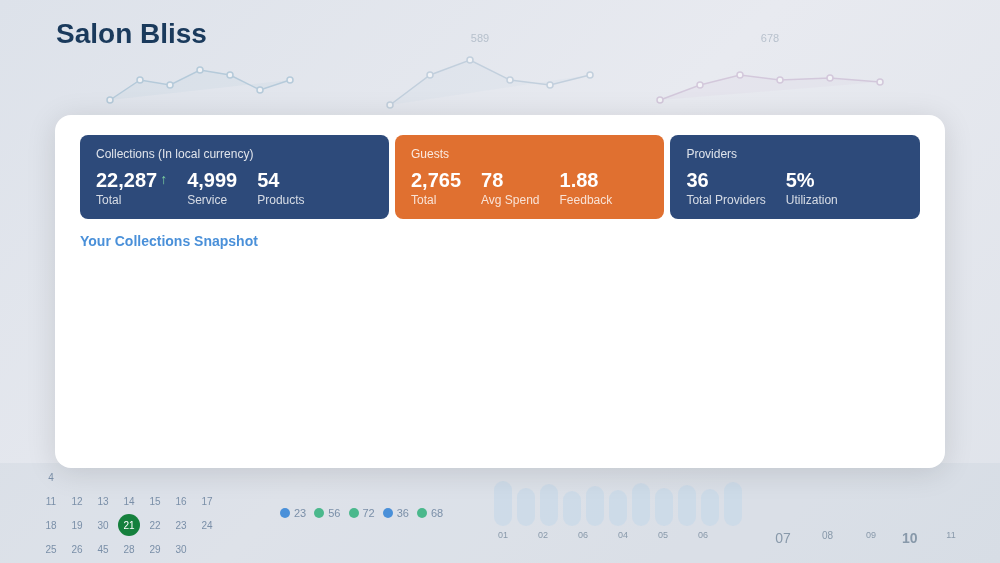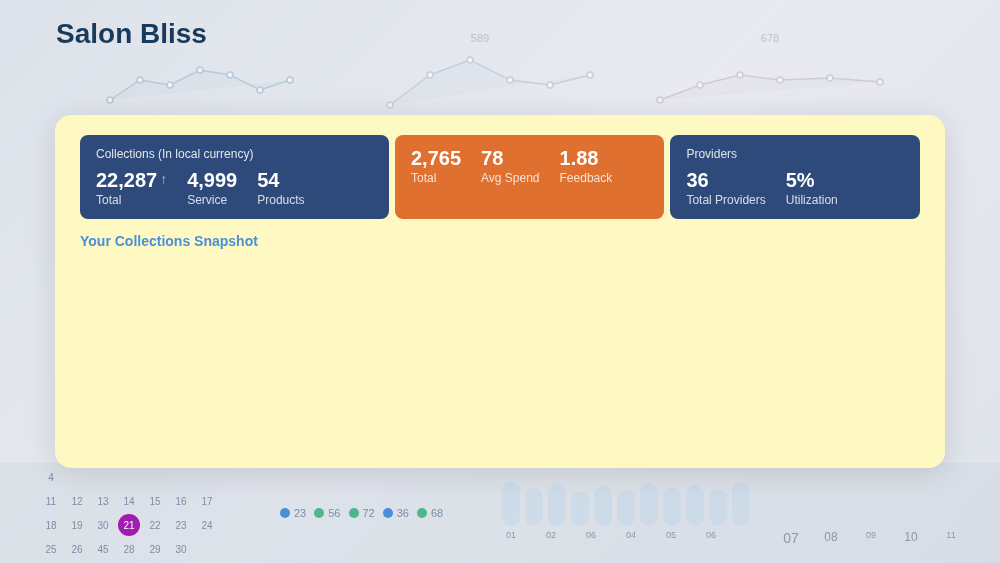--- a/index.html
+++ b/index.html
@@ -43,21 +43,21 @@
       z-index: 10;
     }
 
     
     .main-card {
       position: absolute;
       top: 115px;
       left: 55px;
       right: 55px;
       bottom: 95px;
-      background: #fef9c3;
+      background: #ffffff;
       border-radius: 16px;
       box-shadow: 0 4px 30px rgba(0,0,0,0.12);
       z-index: 5;
       padding: 20px 25px;
       display: flex;
       flex-direction: column;
       gap: 14px;
     }
 
     
@@ -164,21 +164,21 @@
       padding: 2px;
       border-radius: 50%;
       width: 22px;
       height: 22px;
       display: flex;
       align-items: center;
       justify-content: center;
     }
 
     .cal-day.highlight {
-      background: #a21caf;
+      background: #15803d;
       color: white;
     }
 
     .bottom-dots {
       display: flex;
       gap: 8px;
       align-items: center;
       font-size: 11px;
       color: #7a8fa8;
     }
@@ -281,20 +281,21 @@
           <div class="stat-label">Service</div>
         </div>
         <div class="stat-item">
           <div class="stat-value">54</div>
           <div class="stat-label">Products</div>
         </div>
       </div>
     </div>
 
     <div class="stat-box guests">
+      <div class="stat-box-title">Guests</div>
       <div class="stat-box-values">
         <div class="stat-item">
           <div class="stat-value">2,765</div>
           <div class="stat-label">Total</div>
         </div>
         <div class="stat-item">
           <div class="stat-value">78</div>
           <div class="stat-label">Avg Spend</div>
         </div>
         <div class="stat-item">
@@ -399,19 +400,19 @@
       <div class="pill" style="height:44px;"></div>
     </div>
     <div style="display:flex;gap:22px;">
       <span style="font-size:9px;color:#8899aa;width:18px;text-align:center;">01</span>
       <span style="font-size:9px;color:#8899aa;width:18px;text-align:center;">02</span>
       <span style="font-size:9px;color:#8899aa;width:18px;text-align:center;">06</span>
       <span style="font-size:9px;color:#8899aa;width:18px;text-align:center;">04</span>
       <span style="font-size:9px;color:#8899aa;width:18px;text-align:center;">05</span>
       <span style="font-size:9px;color:#8899aa;width:18px;text-align:center;">06</span>
       <span style="font-size:14px;color:#8899aa;width:18px;text-align:center;margin-left:40px;">07</span>
-      <span style="font-size:12px;color:#8899aa;width:18px;text-align:center;">08</span>
+      <span style="font-size:10px;color:#8899aa;width:18px;text-align:left;margin-left:8px;">08</span>
       <span style="font-size:9px;color:#8899aa;width:18px;text-align:center;">09</span>
-      <span style="font-size:12px;color:#8899aa;width:18px;text-align:center;">10</span>
+      <span style="font-size:14px;color:#8899aa;width:18px;font-weight:bold;">10</span>
       <span style="font-size:9px;color:#8899aa;width:18px;text-align:center;">11</span>
     </div>
   </div>
 </div>
 
 </body></html>

